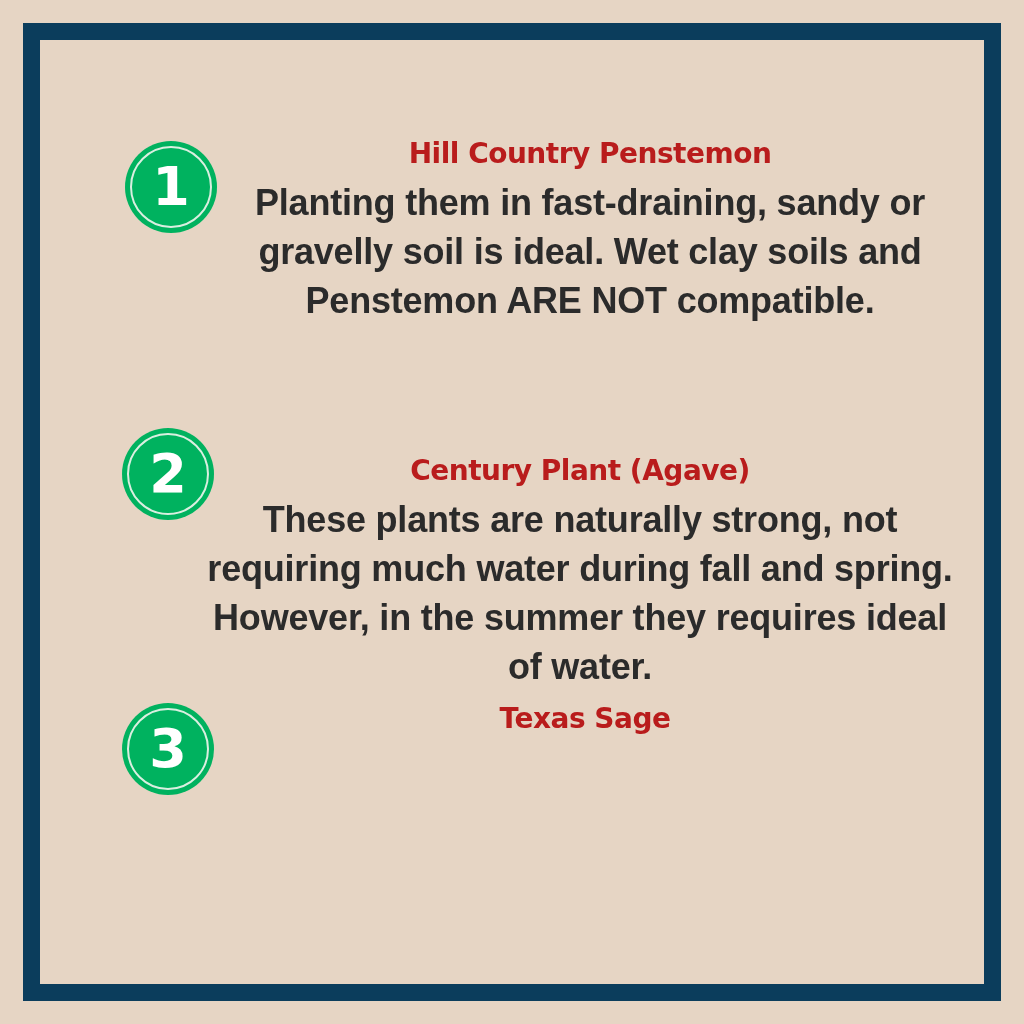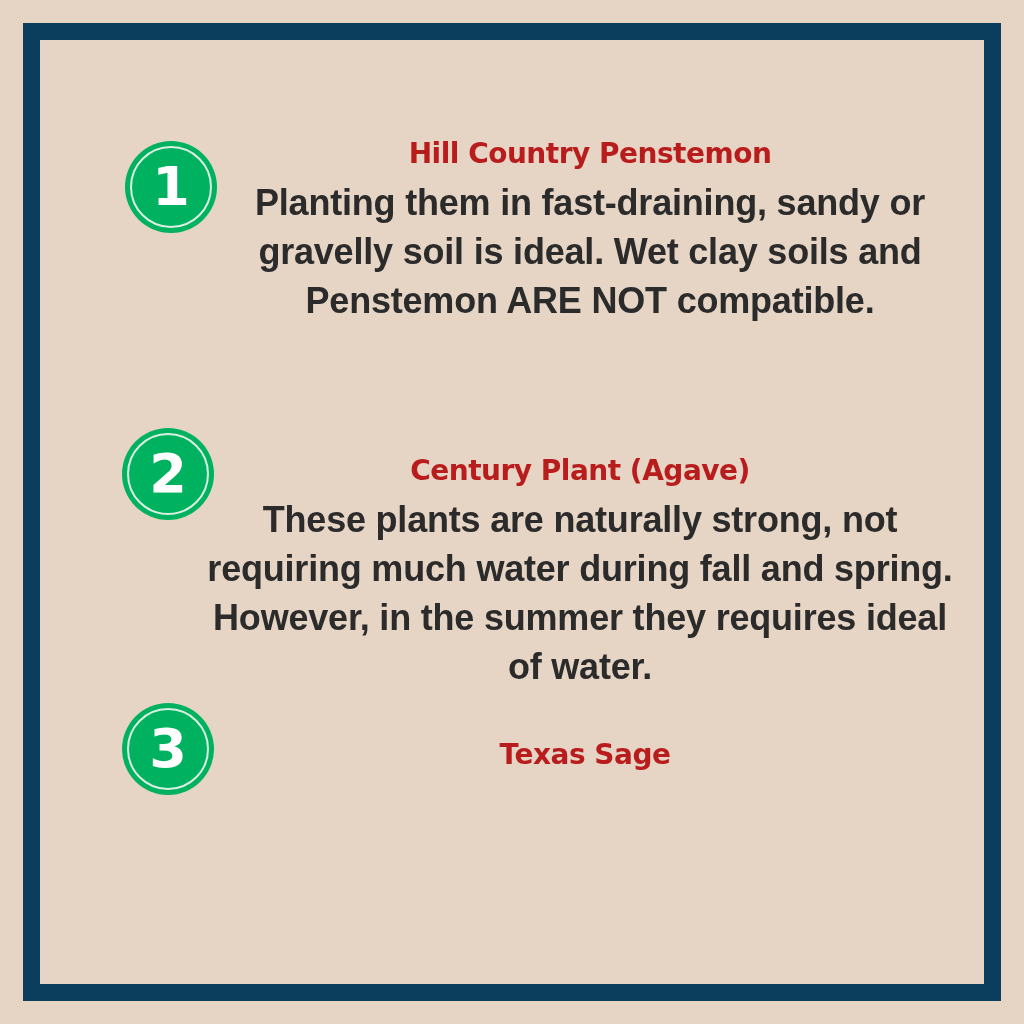--- a/index.html
+++ b/index.html
@@ -109,21 +109,21 @@
   #sec-1 { top: 50px; }
   #sec-1 .badge { left: 45px; top: 11px; }
   #sec-1 .textblock { left: 150px; top: 0px; width: 720px; }
 
   #sec-2 { top: 340px; }
   #sec-2 .badge { left: 42px; top: 8px; }
   #sec-2 .textblock { left: 120px; top: 0px; width: 760px; margin-top: 27px; }
 
   #sec-3 { top: 615px; }
   #sec-3 .badge { left: 42px; top: 8px; }
-  #sec-3 .textblock { left: 130px; top: 0px; width: 750px; margin-top: 36px; }
+  #sec-3 .textblock { left: 130px; top: 0px; width: 750px; }
 </style>
 </head>
 <body>
 
 <div id="poster">
   <div id="frame">
     <div id="content">
 
       <div class="section" id="sec-1">
         <div class="badge">

